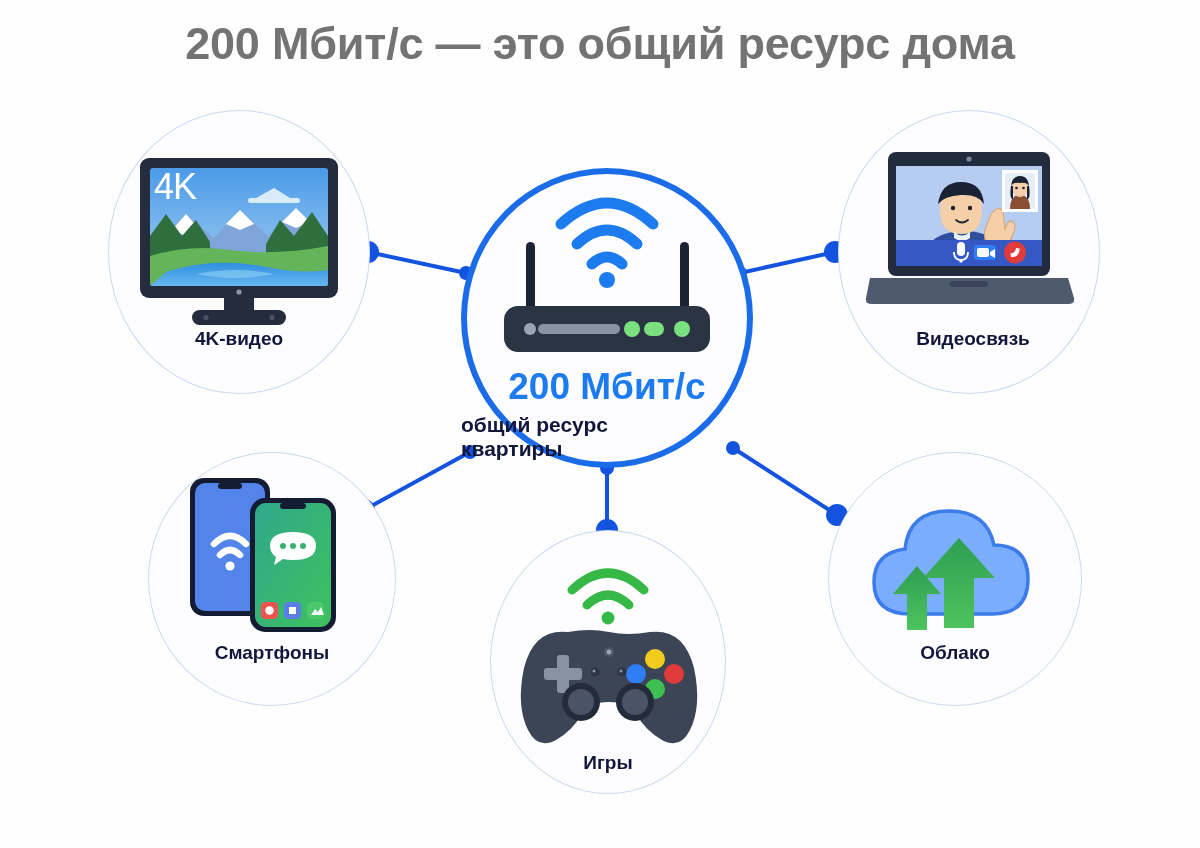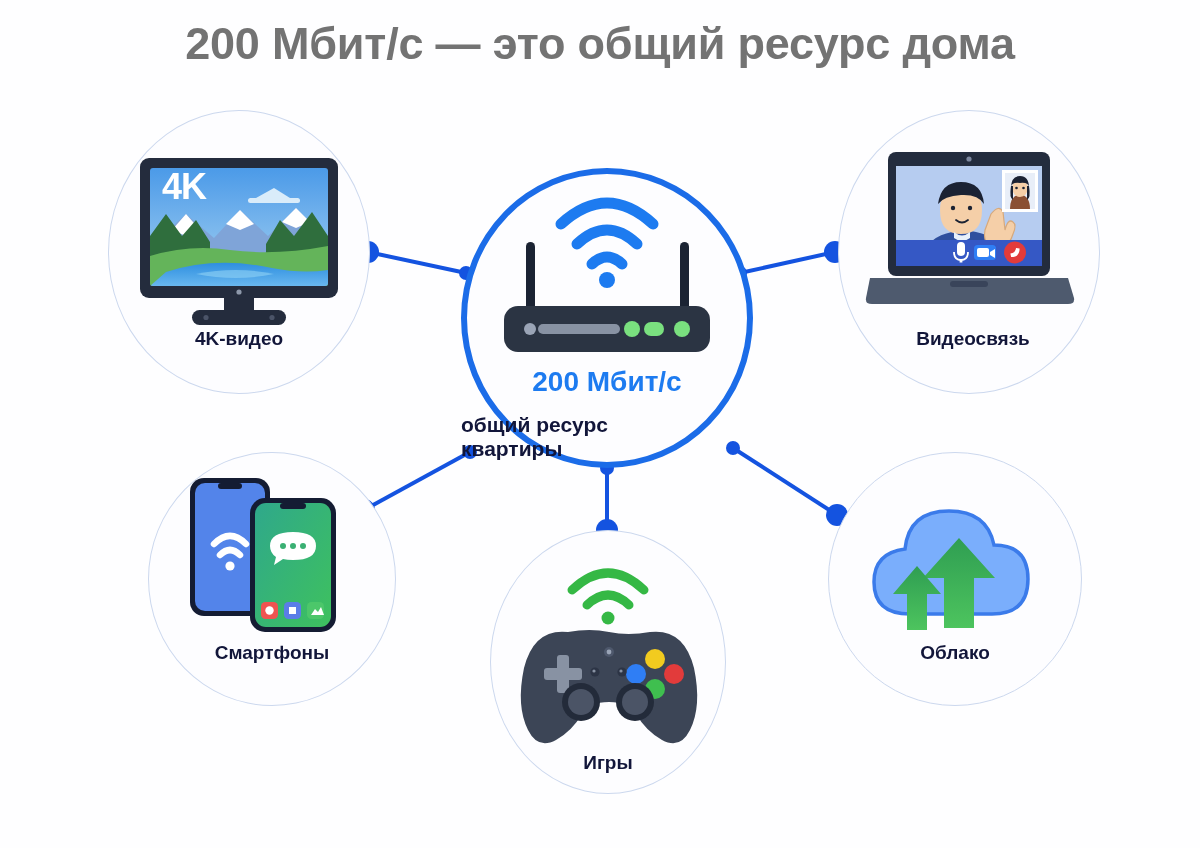--- a/index.html
+++ b/index.html
@@ -22,21 +22,21 @@
   }
   .bubble.center{
     border:6px solid #1b6ce8;background:#fdfdff;
   }
   .nlabel{
     position:absolute;width:100%;text-align:center;
     font-size:19px;font-weight:700;color:#12163a;white-space:nowrap;
   }
   .center-speed{
     position:absolute;width:100%;text-align:center;
-    font-size:28px;font-weight:700;color:#1d7bf0;white-space:nowrap;
+    font-size:37px;font-weight:700;color:#1d7bf0;white-space:nowrap;
   }
   .center-sub{
     position:absolute;width:100%;text-align:left;
     font-size:21px;font-weight:700;color:#12163a;line-height:1.16;
   }
   .art{position:absolute;}
   svg{display:block;overflow:visible;}
   #links{position:absolute;left:0;top:0;width:1200px;height:848px;pointer-events:none;}
 </style>
 </head>
@@ -99,21 +99,21 @@
           <path d="M14 104 q40 -12 80 -6 q45 6 98 -4 L192 134 L14 134 Z" fill="#64b45a"></path>
           <path d="M30 120 q50 -16 106 -4 q30 6 56 2 l0 16 L14 134 Z" fill="url(#lake4k)"></path>
           <path d="M60 122 q40 -8 78 0 q-38 8 -78 0 z" fill="#8fd2f5" opacity=".6"></path>
         </g>
         <circle cx="103" cy="140" r="2.6" fill="#8d98aa"></circle>
         <rect x="88" y="146" width="30" height="14" fill="#242c3d"></rect>
         <rect x="56" y="158" width="94" height="15" rx="7.5" fill="#242c3d"></rect>
         <circle cx="70" cy="165.5" r="2.6" fill="#4b5468"></circle>
         <circle cx="136" cy="165.5" r="2.6" fill="#4b5468"></circle>
       </svg>
-      <div style="position:absolute;left:26px;top:14px;font-size:36px;font-weight:700;color:#ffffff;letter-spacing:-1px;">4K</div>
+      <div style="position:absolute;left:18px;top:14px;font-size:36px;font-weight:400;color:#ffffff;letter-spacing:-1px;">4K</div>
     </div>
     <div class="nlabel" style="left:0;top:218px;">4K-видео</div>
   </div>
 
   <div class="node" style="left:838px;top:110px;width:262px;height:284px;">
     <div class="bubble" style="left:0;top:0;width:262px;height:284px;"></div>
     <div class="art" style="left:22px;top:38px;">
       <svg width="218" height="180" viewBox="0 0 218 180">
         <rect x="28" y="4" width="162" height="124" rx="8" fill="#232c3e"></rect>
         <rect x="36" y="18" width="146" height="100" fill="#b6ccf0"></rect>

